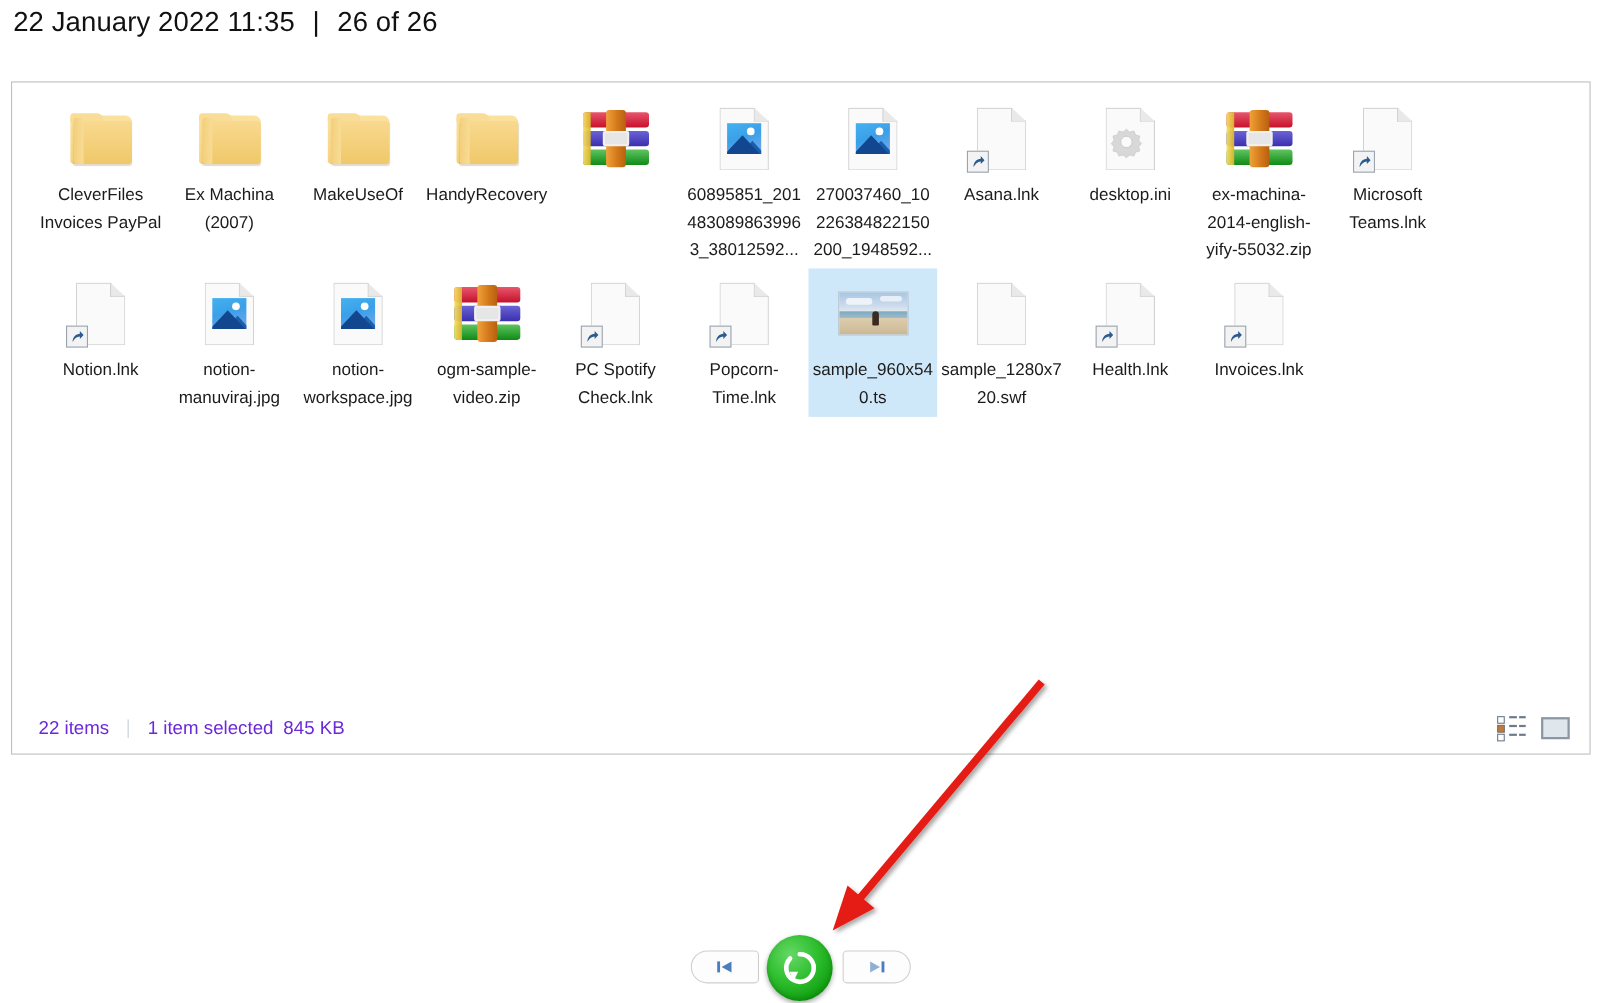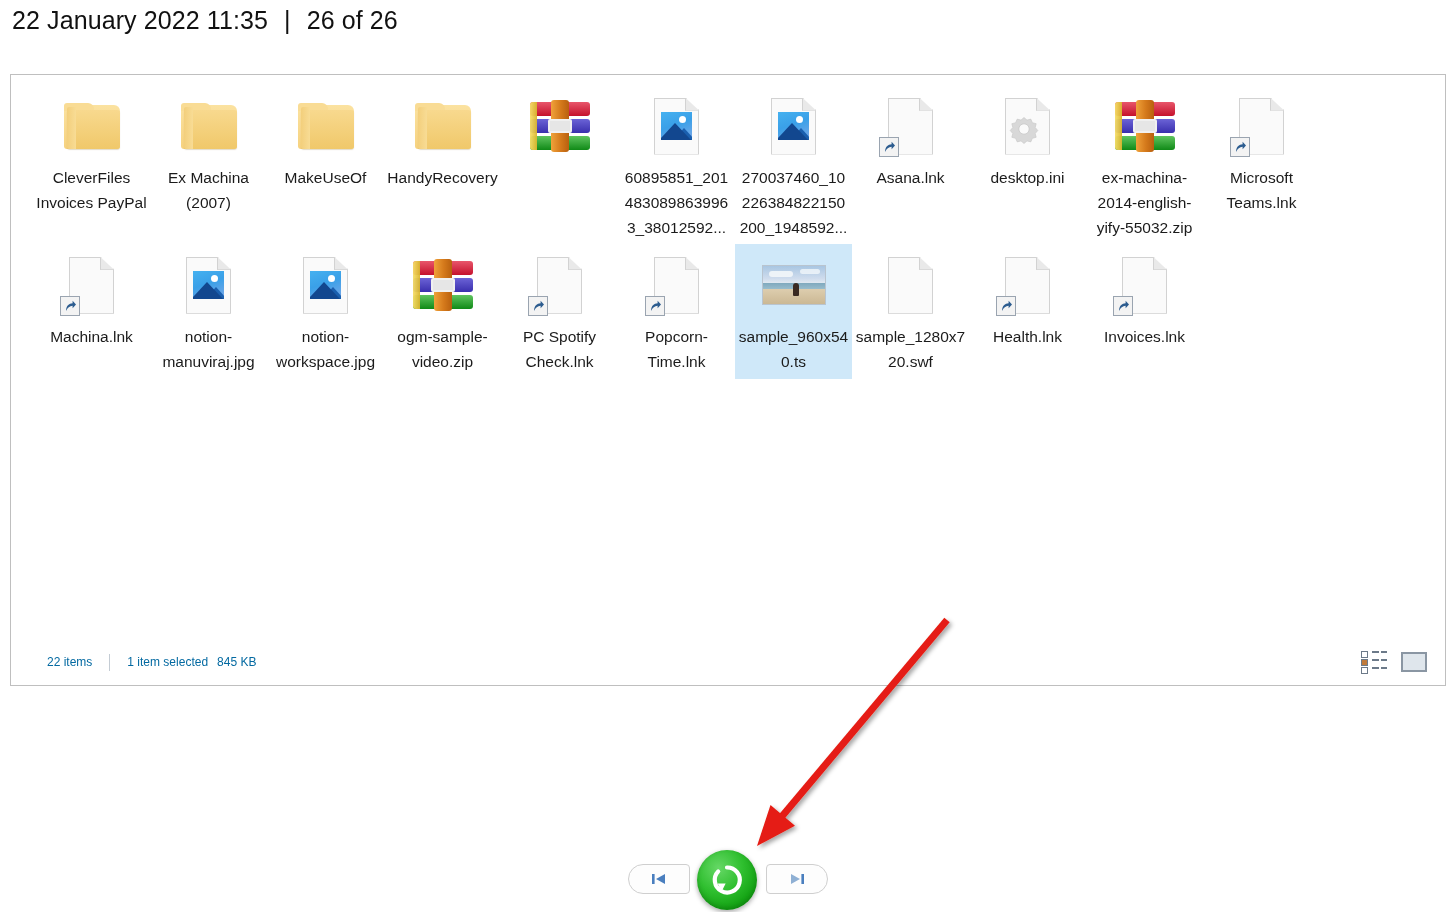--- a/index.html
+++ b/index.html
@@ -180,22 +180,22 @@
     position:absolute; left:30px; bottom:8px; width:6px; height:13px;
     background:#3a2a22; border-radius:3px 3px 1px 1px;
   }
 
   
   .statusbar {
     position:absolute; left:0; bottom:0; width:100%; height:46px;
     display:flex; align-items:center;
   }
   .status-left {
-    position:absolute; left:36px; display:flex; align-items:center;
-    font-size:12px; color:#0369a1;
+    position:absolute; left:24px; display:flex; align-items:center;
+    font-size:17px; color:#6d28d9;
   }
   .status-left .divider {
     display:inline-block; width:1px; height:17px;
     background:#c4ccd4; margin: 0 17px;
   }
   .status-gap { display:inline-block; width:9px; }
 
   .status-right {
     position:absolute; right:18px; display:flex; align-items:center; gap:14px;
   }
@@ -418,21 +418,21 @@
             <div class="ico-doc ">
               <span class="sheet"></span>
               <span class="fold"></span>
               <span class="shortcut-badge">
                 <svg width="14" height="14" viewBox="0 0 14 14">
                   <path d="M3 12 C3 7 6 4.5 9.6 4.3 L9.6 1.8 L13 5.6 L9.6 9.2 L9.6 6.8 C6.6 7 4.6 8.8 3 12 Z" fill="#2c5c8f"></path>
                 </svg>
               </span>
             </div>
           </div>
-          <div class="label">Machina.lnk</div>
+          <div class="label">Notion.lnk</div>
         </div>
         <div class="cell">
           <div class="icon-box">
             <div class="ico-doc ico-img">
               <span class="sheet"></span>
               <span class="fold"></span>
               <span class="photo">
                 <span class="sun"></span>
                 <span class="mount2"></span>
                 <span class="mount"></span>

